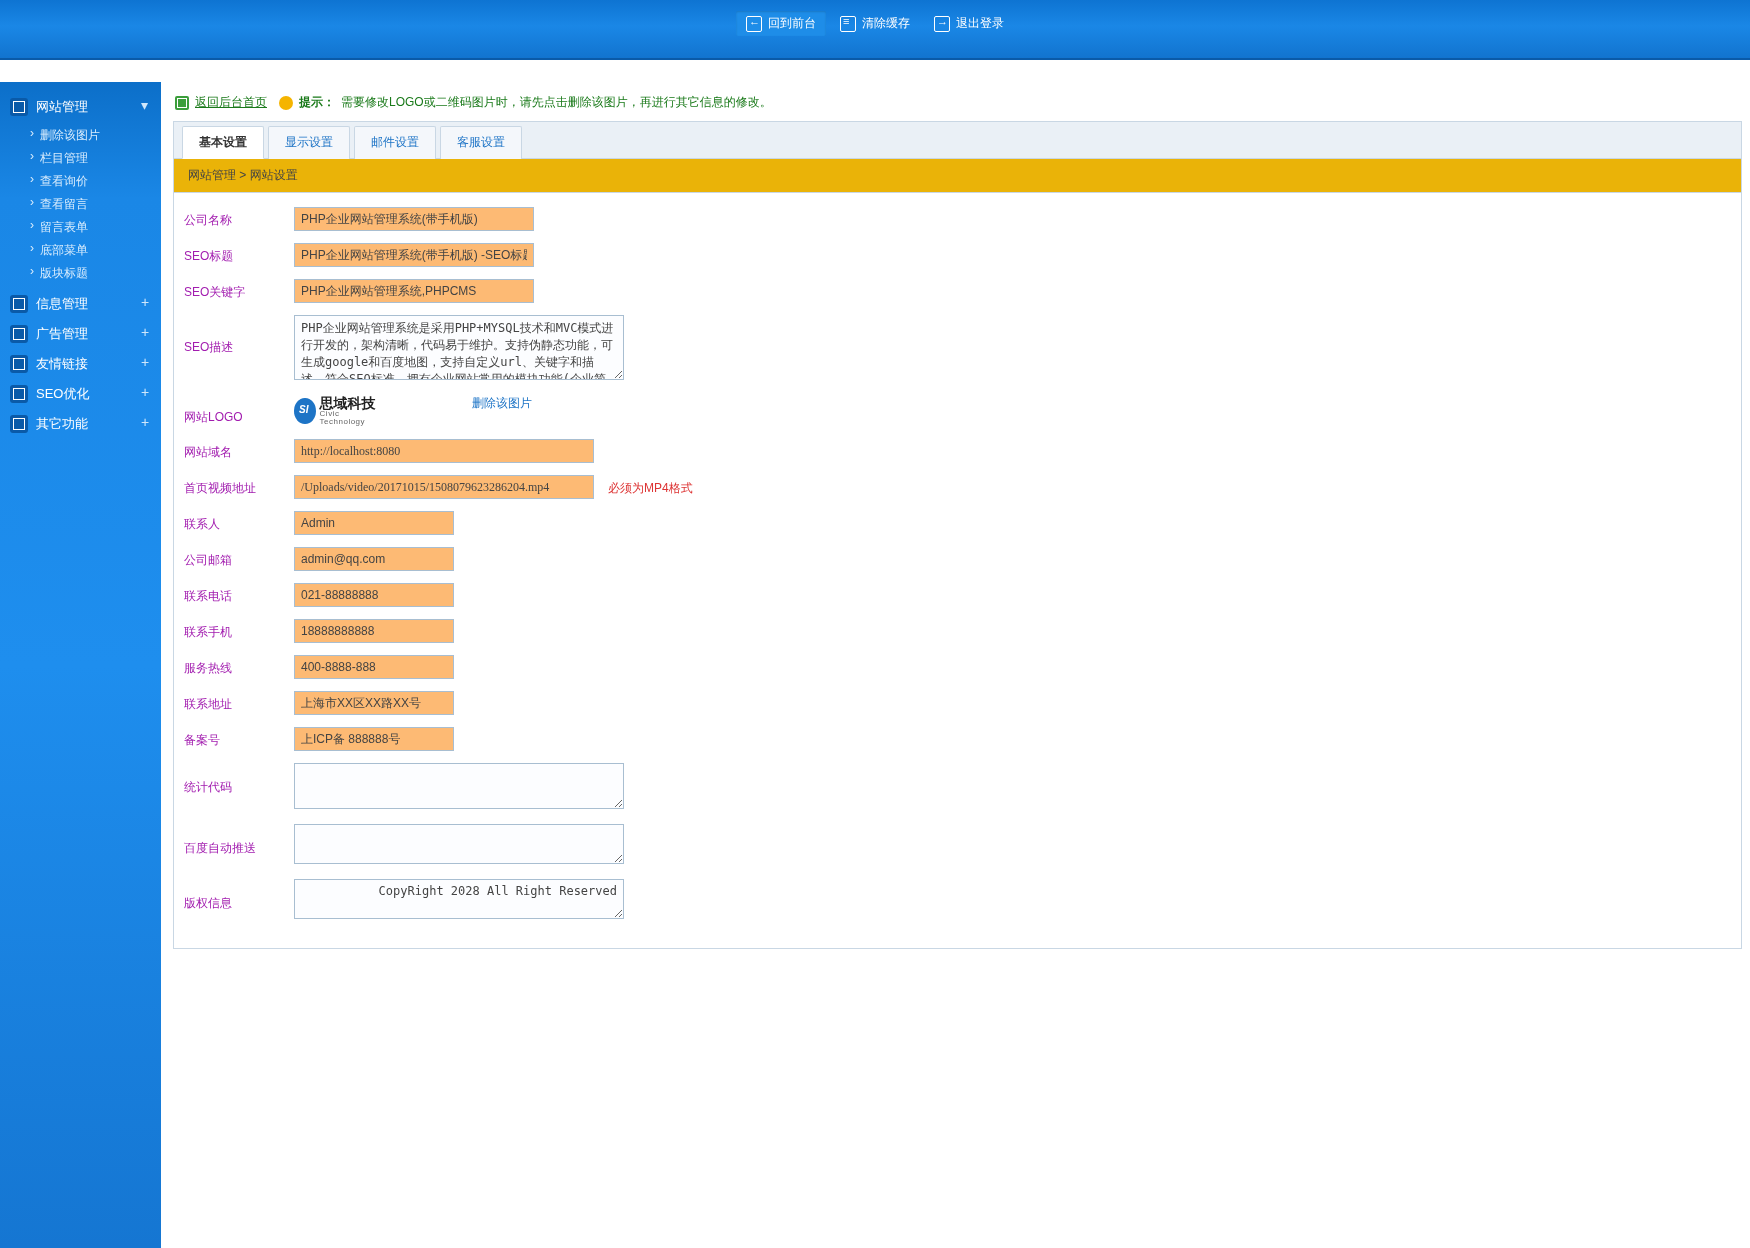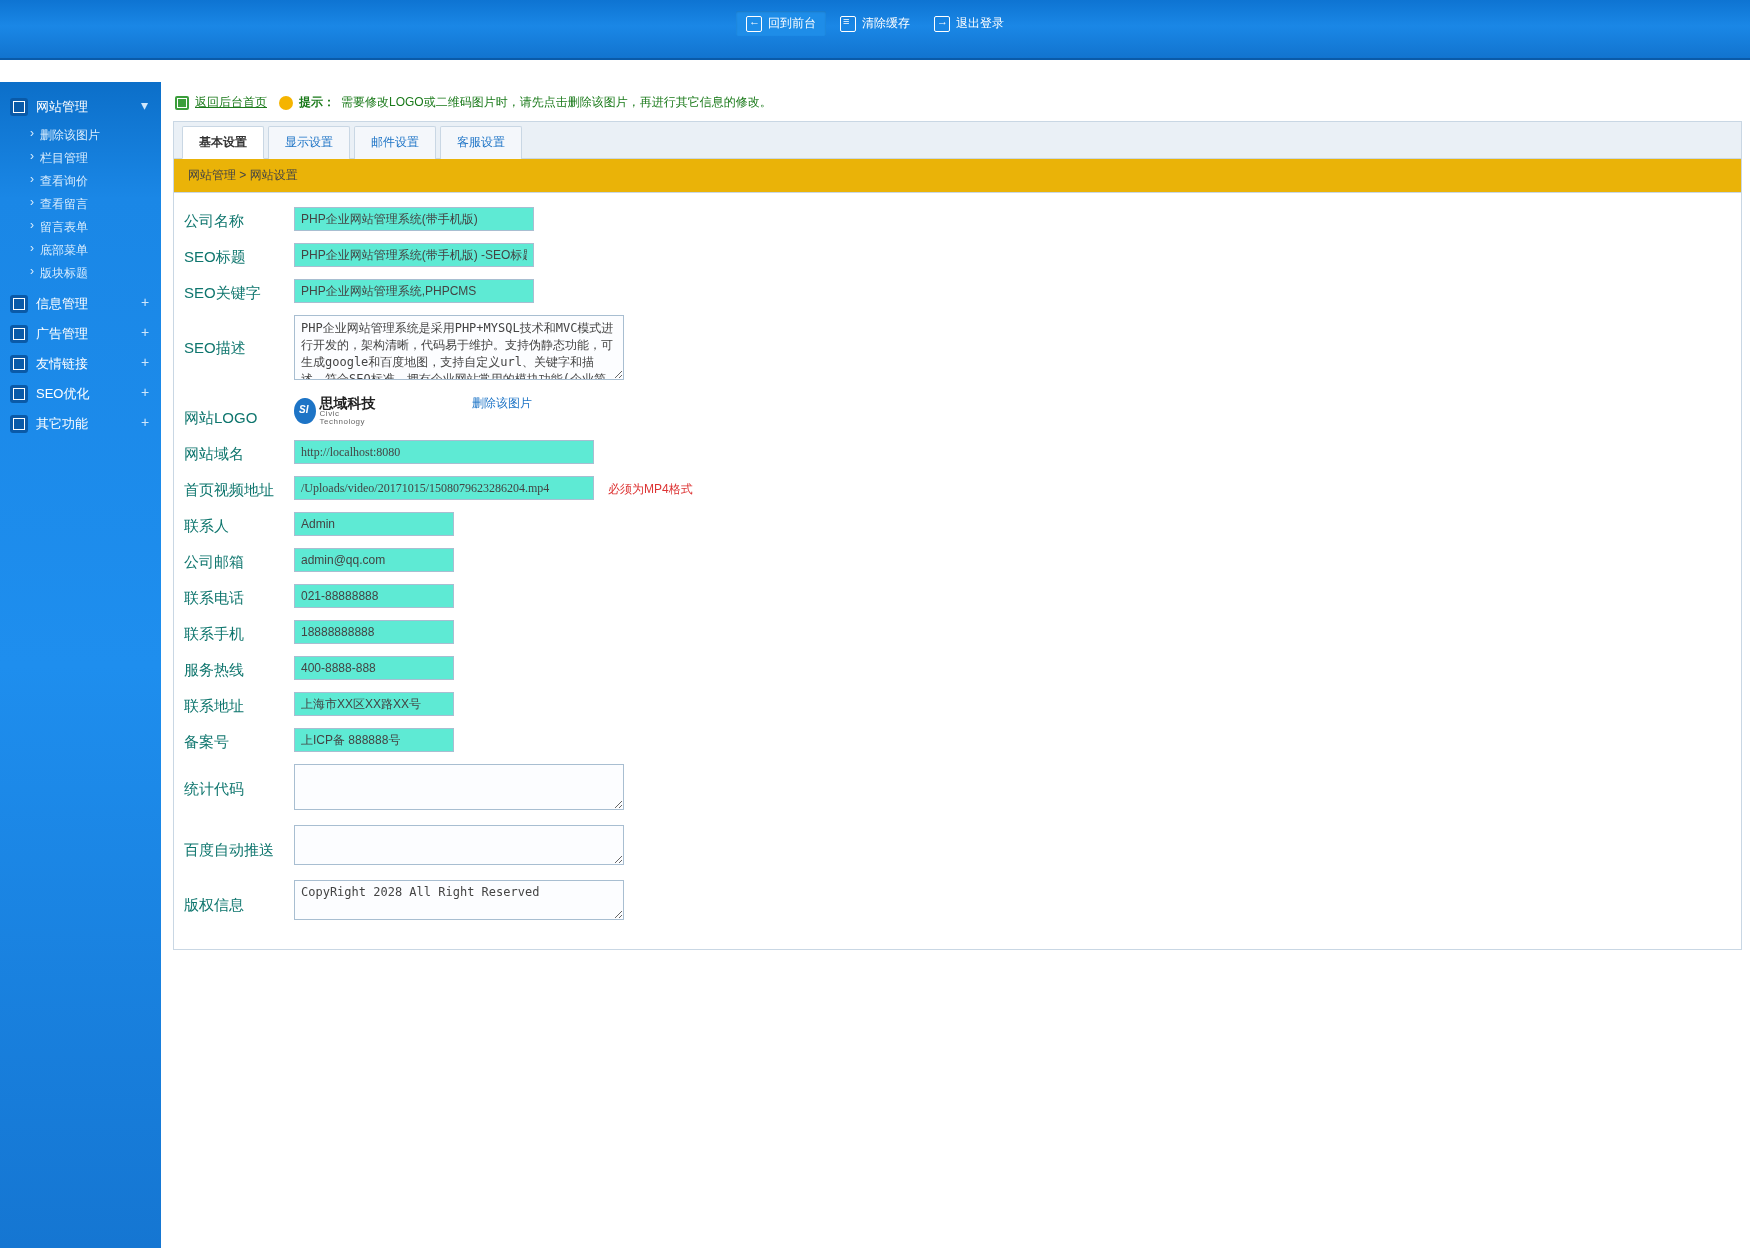--- a/index.html
+++ b/index.html
@@ -41,28 +41,28 @@
 .notice .tip-text{color:#1a7a1a;}
 
 .panel{border:1px solid #c9d7e4;}
 .tabs{display:flex;background:#eaf0f6;border-bottom:1px solid #c9d7e4;padding-left:8px;}
 .tab{padding:7px 16px;margin:4px 4px -1px 0;background:#f4f7fb;border:1px solid #c9d7e4;border-bottom:none;color:#1d74c6;font-size:12px;cursor:pointer;border-radius:2px 2px 0 0;}
 .tab.active{background:#fff;font-weight:bold;color:#333;border-bottom:1px solid #fff;}
 .breadcrumb{background:#eab308;border-bottom:1px solid #c9d7e4;padding:8px 14px;font-size:12px;color:#444;}
 
 .form{padding:14px 10px;}
 .row{display:flex;align-items:flex-start;margin-bottom:12px;}
-.row .lbl{width:110px;color:#0f766e;padding-top:5px;font-size:15px;}
+.row .lbl{width:110px;color:#a21caf;padding-top:5px;font-size:12px;}
 .row .fld{flex:0 0 auto;}
 .row .note{color:#d33;margin-left:14px;padding-top:5px;font-size:12px;}
-input[type=text]{height:24px;border:1px solid #a8bed1;background:#5eead4;padding:0 6px;font-size:12px;color:#444;}
+input[type=text]{height:24px;border:1px solid #a8bed1;background:#fdba74;padding:0 6px;font-size:12px;color:#444;}
 textarea{border:1px solid #a8bed1;background:#fcfdff;padding:4px 6px;font-size:12px;color:#444;resize:both;}
 .w240{width:240px;} .w300{width:300px;font-family:Liberation Serif, serif;} .w160{width:160px;}
 .ta-seo{width:330px;height:65px;}
-.ta-300{width:330px;height:46px;}
+.ta-300{width:330px;height:46px;text-align:right;}
 
 .logo-box{display:flex;flex-direction:row;align-items:flex-start;gap:6px;}
 .logo-img{width:82px;height:32px;display:flex;align-items:center;gap:4px;}
 .logo-mark{width:26px;height:26px;border-radius:50%;background:#1d74c6;position:relative;}
 .logo-mark::before{content:"SI";position:absolute;color:#fff;font-size:10px;left:5px;top:6px;font-style:italic;font-weight:bold;}
 .logo-txt{display:flex;flex-direction:column;line-height:1;}
 .logo-txt .cn{font-size:14px;font-weight:bold;color:#222;}
 .logo-txt .en{font-size:8px;color:#666;letter-spacing:.5px;}
 .del-link{color:#1d74c6;cursor:pointer;font-size:12px;margin-left:90px;}
 

